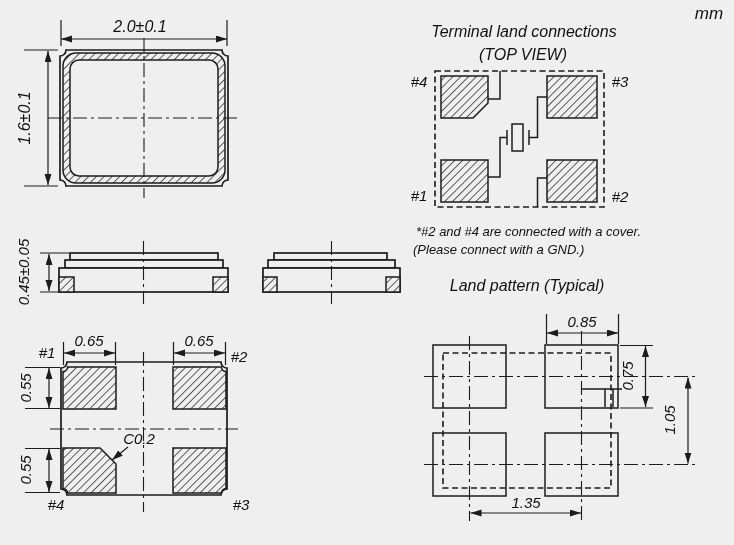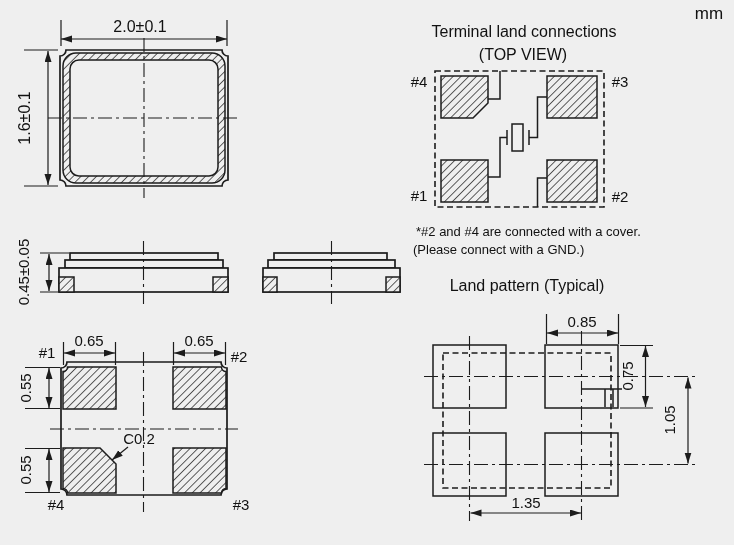--- a/index.html
+++ b/index.html
@@ -1,17 +1,17 @@
 <!DOCTYPE html>
 <html><head>
 <meta charset="utf-8">
 <style>
   html,body{margin:0;padding:0;}
   body{background:#efefef;font-family:"Liberation Sans",sans-serif;}
-  #stage{position:relative;width:734px;height:545px;background:#efefef;overflow:hidden;}
+  #stage{position:relative;width:734px;height:545px;background:#efefef;overflow:hidden;font-style:italic;}
   svg{display:block;}
   text{fill:#111;}
   .t16{font-size:16px;}
   .t17{font-size:17px;}
   .t15{font-size:15px;}
   .t13{font-size:13px;}
   .mid{text-anchor:middle;}
   .outline{stroke:#1c1c1c;stroke-width:1.7;fill:none;}
   .fillbg{fill:#efefef;}
   .pad{stroke:#1c1c1c;stroke-width:1.5;}

